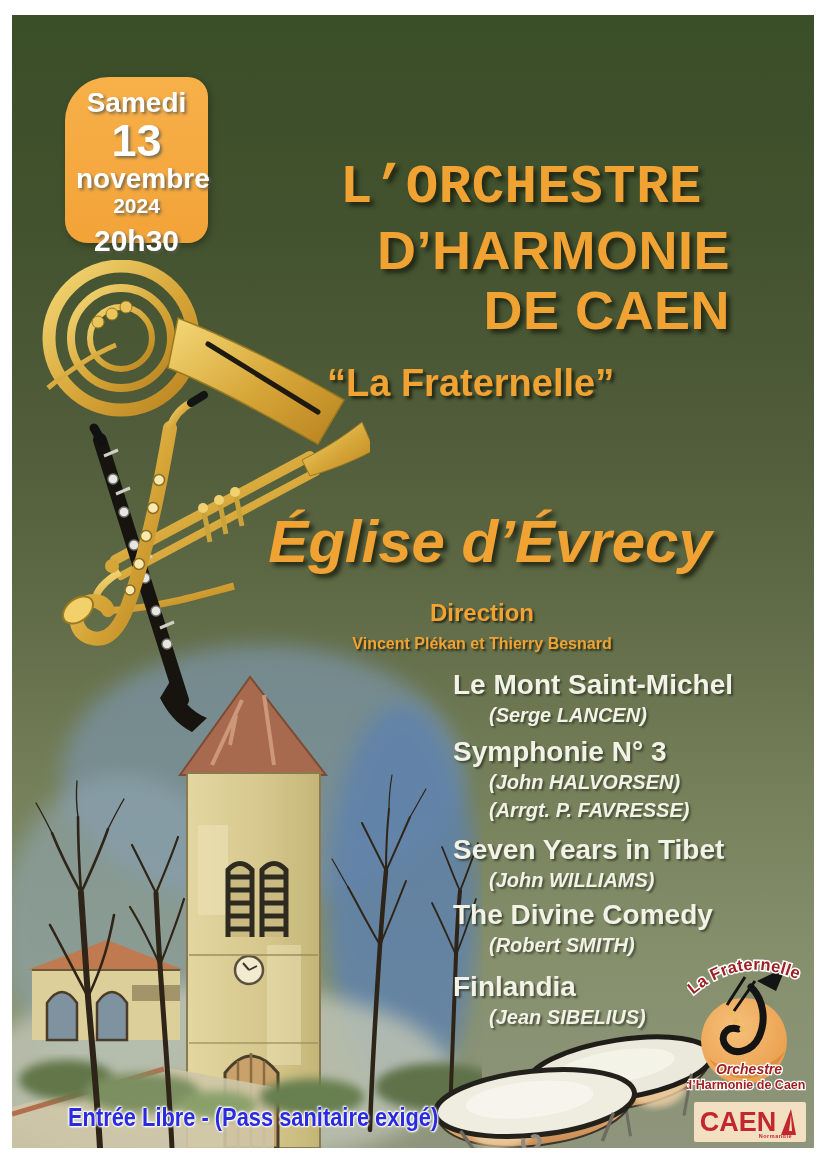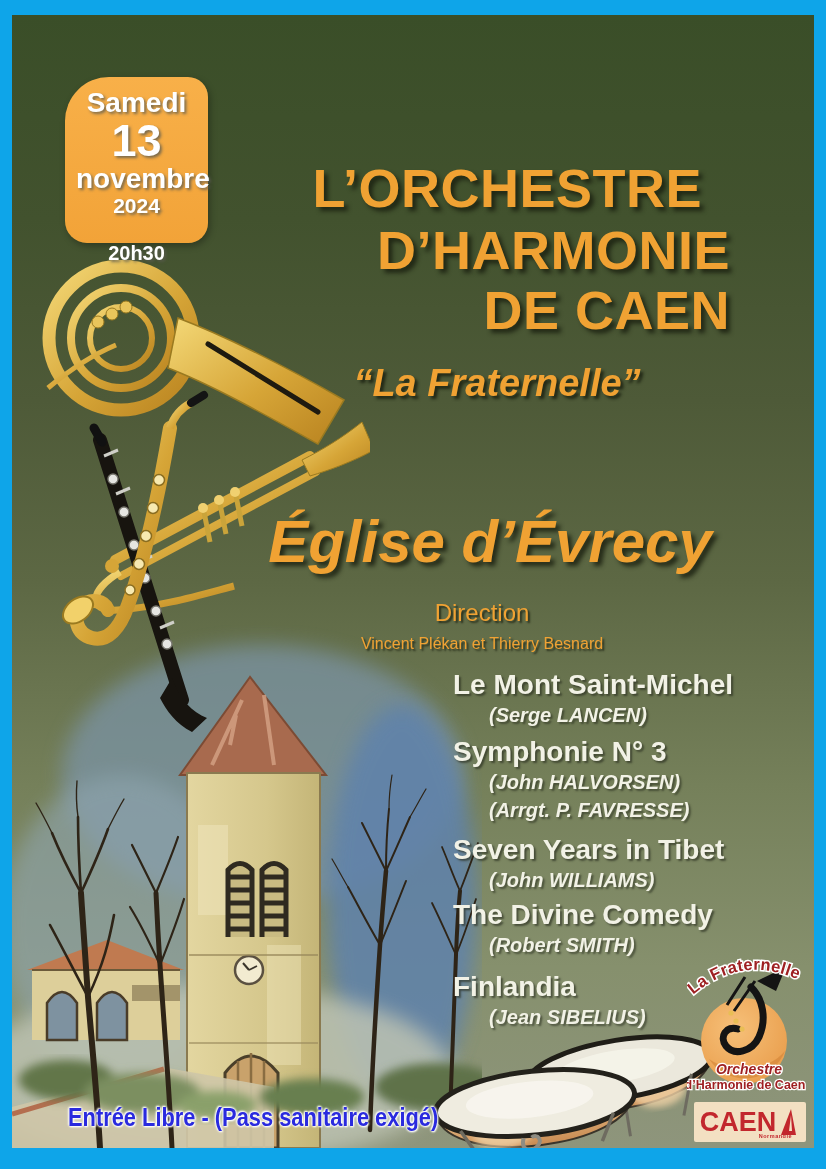--- a/index.html
+++ b/index.html
@@ -1,50 +1,50 @@
 <!DOCTYPE html>
 <html><head>
 <meta charset="utf-8">
 <style>
   html,body{margin:0;padding:0;background:#e8e8e4;}
-  .page{position:relative;width:826px;height:1169px;background:#0ea5e9;overflow:hidden;
+  .page{position:relative;width:826px;height:1169px;background:#ffffff;overflow:hidden;
         font-family:"Liberation Sans", sans-serif;}
   .canvas{position:absolute;left:12px;top:15px;width:802px;height:1133px;overflow:hidden;
         background:linear-gradient(180deg,#3a4e28 0%,#42522e 18%,#4e5a38 34%,#5d6844 50%,#75805a 68%,#86906d 84%,#8e957c 100%);}
   .abs{position:absolute;}
 
   
   .badge{position:absolute;left:53px;top:62px;width:143px;height:166px;
          background:linear-gradient(180deg,#f8b049,#f2a338);
          border-radius:44px 20px 20px 22px;box-shadow:2px 3px 7px rgba(0,0,0,.30);
          color:#fff;text-align:center;font-weight:bold;
          text-shadow:2px 2px 3px rgba(90,90,80,.8);}
   .badge .l1{font-size:28px;margin-top:10px;line-height:32px;}
   .badge .l2{font-size:45px;line-height:44px;}
   .badge .l3{font-size:28px;line-height:31px;padding-left:11px;}
   .badge .l4{font-size:21px;line-height:24px;}
-  .badge .l5{font-size:20px;line-height:34px;margin-top:18px;}
+  .badge .l5{font-size:30px;line-height:34px;margin-top:6px;}
 
   
   .title-line{position:absolute;white-space:nowrap;font-weight:bold;font-size:54px;
          color:#f0a233;letter-spacing:.5px;text-shadow:4px 4px 4px rgba(25,30,15,.8);}
-  .t1{top:142px;right:112px;}
+  .t1{top:142px;right:112px;font-family:Liberation Mono, monospace;}
   .t2{top:204px;right:84px;}
   .t3{top:264px;right:84px;}
 
-  .subtitle{position:absolute;left:315px;top:347px;width:340px;text-align:center;
-         font-style:italic;font-weight:bold;font-size:38px;color:#f0a233;
+  .subtitle{position:absolute;left:315px;top:347px;width:340px;text-align:left;
+         font-weight:bold;font-size:38px;color:#f0a233;
          text-shadow:3px 3px 3px rgba(25,30,15,.8);white-space:nowrap;}
 
   .venue{position:absolute;left:133px;top:492px;width:690px;text-align:center;
          font-style:italic;font-weight:bold;font-size:60px;color:#f0a233;
          text-shadow:4px 4px 4px rgba(25,30,15,.8);white-space:nowrap;}
 
   .direction-block{position:absolute;left:170px;top:583px;width:600px;text-align:center;
-         color:#f0a233;font-weight:normal;text-shadow:2px 2px 2px rgba(25,30,15,.8);}
+         color:#f0a233;font-weight:bold;text-shadow:2px 2px 2px rgba(25,30,15,.8);}
   .direction-block .dl{font-size:24px;line-height:30px;}
   .direction-block .cond{font-size:16px;line-height:31px;white-space:nowrap;}
 
   
   .prog-item{position:absolute;left:441px;color:#f2f2e6;white-space:nowrap;}
   .prog-item .pt{font-size:28px;font-weight:bold;line-height:32px;
          text-shadow:2px 2px 2px rgba(40,45,30,.65);}
   .prog-item .pc{font-size:20px;font-style:italic;font-weight:bold;line-height:28px;margin-left:36px;
          text-shadow:2px 2px 2px rgba(40,45,30,.6);}
   .p1{top:654px;} .p2{top:721px;} .p3{top:819px;} .p4{top:884px;} .p5{top:956px;}

